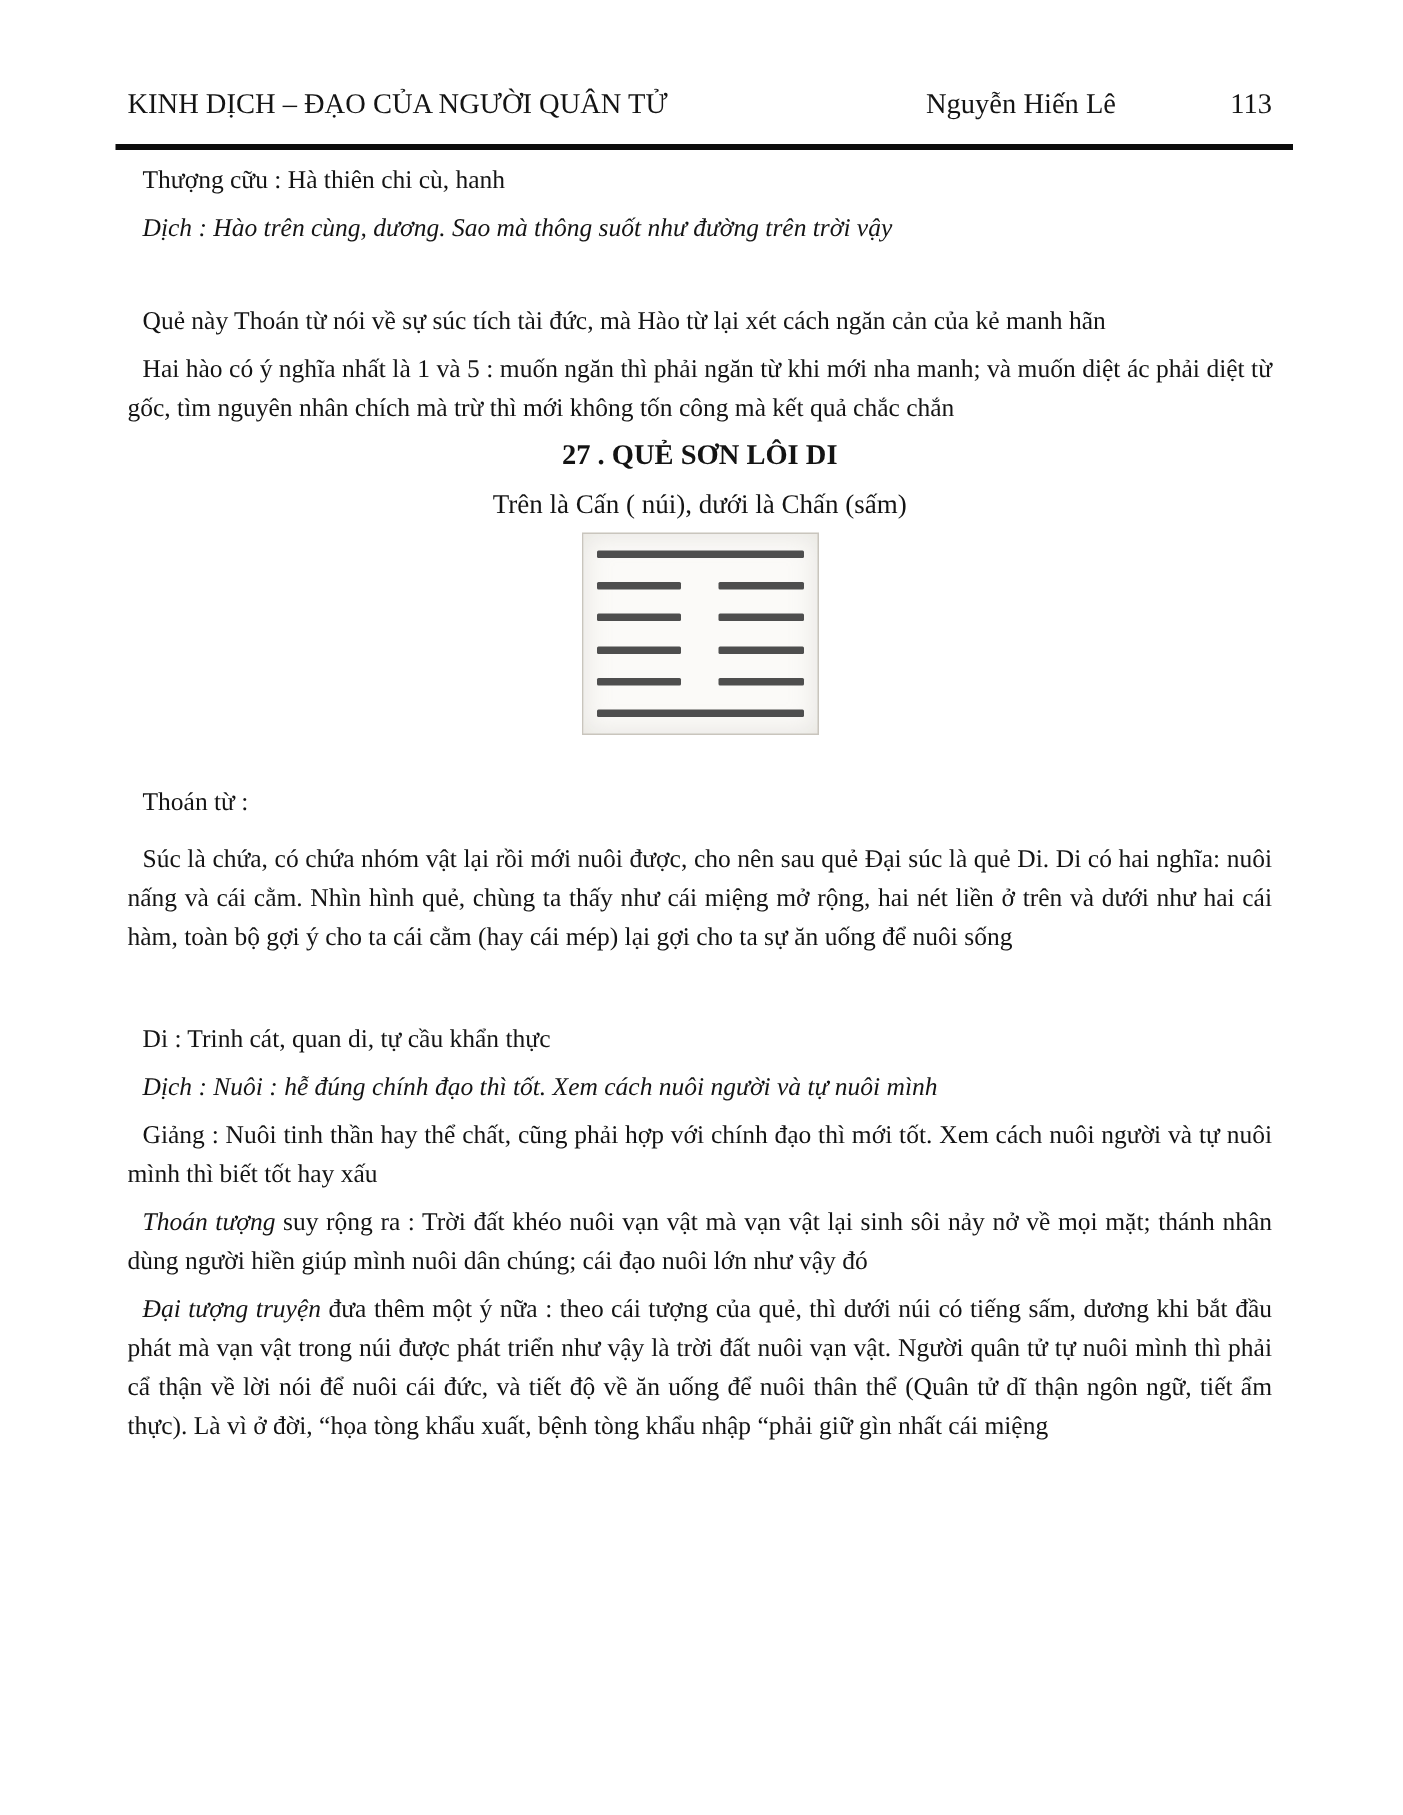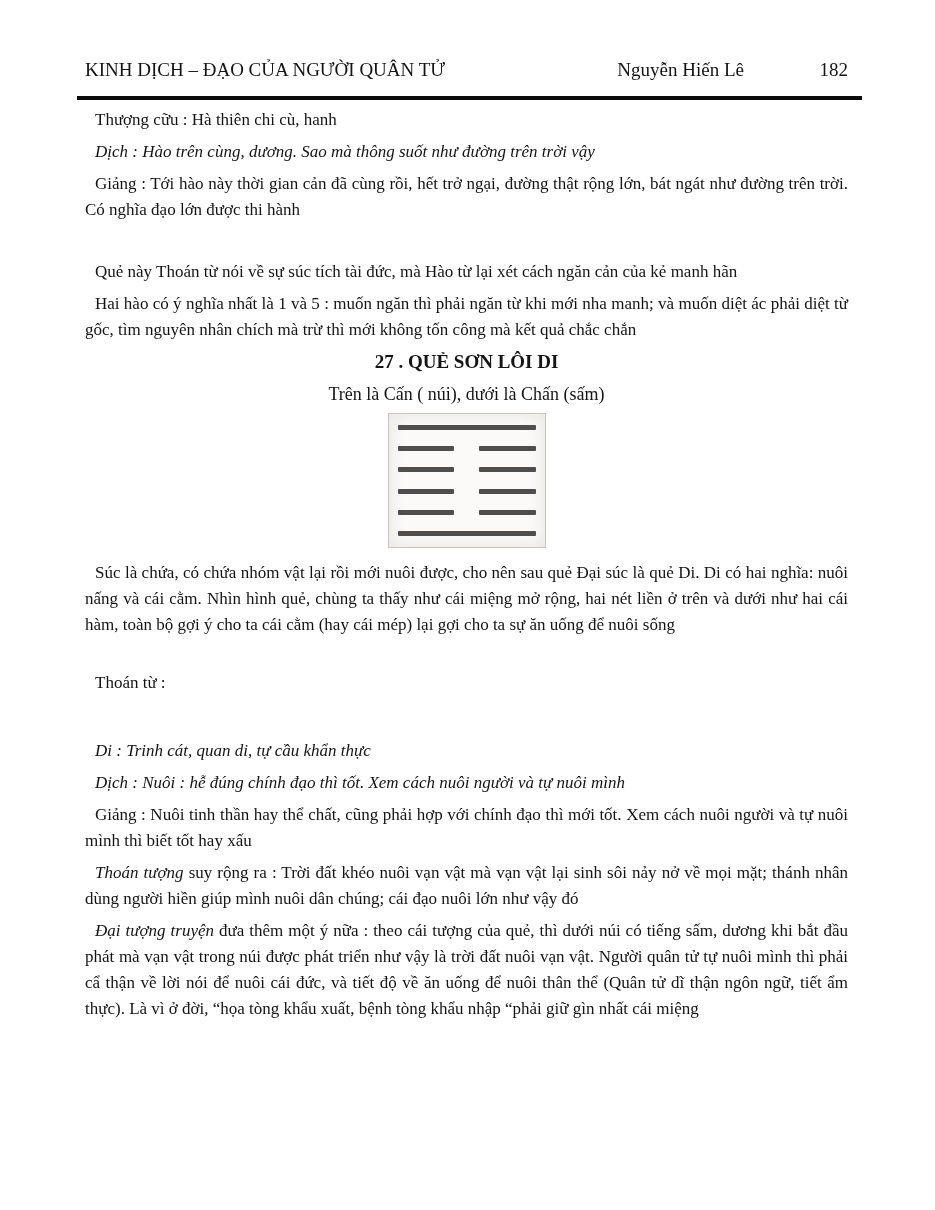--- a/index.html
+++ b/index.html
@@ -34,21 +34,21 @@
     background: #0c0c0c;
   }
   p { margin: 6px 0 0 0; }
   .body {
     text-align: justify;
     text-indent: 10px;
   }
   .italic { font-style: italic; }
   .mt-lg { margin-top: 36px; }
   .mt-md { margin-top: 32px; }
-  .mt-xl { margin-top: 42px; font-style: italic; }
+  .mt-xl { margin-top: 42px; }
   .mt-sm { margin-top: 12px; }
   .section-title {
     margin: 6px 0 0 0;
     text-align: center;
     font-weight: bold;
     font-size: 19px;
     line-height: 26px;
   }
   .section-subtitle {
     margin: 6px 0 0 0;
@@ -86,30 +86,29 @@
   }
 </style>
 </head>
 <body>
 
 <div class="page">
 
   <div class="header">
     <span class="h-title">KINH DỊCH – ĐẠO CỦA NGƯỜI QUÂN TỬ</span>
     <span class="h-author">Nguyễn Hiến Lê</span>
-    <span class="h-page">182</span>
+    <span class="h-page">113</span>
   </div>
 
   <div class="rule"></div>
 
   <p class="body" style="margin-top:7px">Thượng cữu : Hà thiên chi cù, hanh</p>
 
   <p class="body italic">Dịch : Hào trên cùng, dương. Sao mà thông suốt như đường trên trời vậy</p>
 
-  <p class="body">Giảng : Tới hào này thời gian cản đã cùng rồi, hết trở ngại, đường thật rộng lớn, bát ngát như đường trên trời. Có nghĩa đạo lớn được thi hành</p>
 
   <p class="body mt-lg">Quẻ này Thoán từ nói về sự súc tích tài đức, mà Hào từ lại xét cách ngăn cản của kẻ manh hãn</p>
 
   <p class="body">Hai hào có ý nghĩa nhất là 1 và 5 : muốn ngăn thì phải ngăn từ khi mới nha manh; và muốn diệt ác phải diệt từ gốc, tìm nguyên nhân chích mà trừ thì mới không tốn công mà kết quả chắc chắn</p>
 
   <h2 class="section-title">27 . QUẺ SƠN LÔI DI</h2>
 
   <p class="section-subtitle">Trên là Cấn ( núi), dưới là Chấn (sấm)</p>
 
   <figure class="hexagram">
@@ -126,23 +125,23 @@
         <span class="seg"></span>
         <span class="seg"></span>
       </div>
       <div class="hex-row broken">
         <span class="seg"></span>
         <span class="seg"></span>
       </div>
       <div class="hex-row solid"></div>
     </figure>
 
+  <p class="body mt-md">Thoán từ :</p>
+
   <p class="body mt-sm">Súc là chứa, có chứa nhóm vật lại rồi mới nuôi được, cho nên sau quẻ Đại súc là quẻ Di. Di có hai nghĩa: nuôi nấng và cái cằm. Nhìn hình quẻ, chùng ta thấy như cái miệng mở rộng, hai nét liền ở trên và dưới như hai cái hàm, toàn bộ gợi ý cho ta cái cằm (hay cái mép) lại gợi cho ta sự ăn uống để nuôi sống</p>
-
-  <p class="body mt-md">Thoán từ :</p>
 
   <p class="body mt-xl">Di : Trinh cát, quan di, tự cầu khẩn thực</p>
 
   <p class="body italic">Dịch : Nuôi : hễ đúng chính đạo thì tốt. Xem cách nuôi người và tự nuôi mình</p>
 
   <p class="body">Giảng : Nuôi tinh thần hay thể chất, cũng phải hợp với chính đạo thì mới tốt. Xem cách nuôi người và tự nuôi mình thì biết tốt hay xấu</p>
 
   <p class="body"><span class="italic">Thoán tượng</span><span> suy rộng ra : Trời đất khéo nuôi vạn vật mà vạn vật lại sinh sôi nảy nở về mọi mặt; thánh nhân dùng người hiền giúp mình nuôi dân chúng; cái đạo nuôi lớn như vậy đó</span></p>
 
   <p class="body"><span class="italic">Đại tượng truyện</span><span> đưa thêm một ý nữa : theo cái tượng của quẻ, thì dưới núi có tiếng sấm, dương khi bắt đầu phát mà vạn vật trong núi được phát triển như vậy là trời đất nuôi vạn vật. Người quân tử tự nuôi mình thì phải cẩ thận về lời nói để nuôi cái đức, và tiết độ về ăn uống để nuôi thân thể (Quân tử dĩ thận ngôn ngữ, tiết ẩm thực). Là vì ở đời, “họa tòng khẩu xuất, bệnh tòng khẩu nhập “phải giữ gìn nhất cái miệng</span></p>

